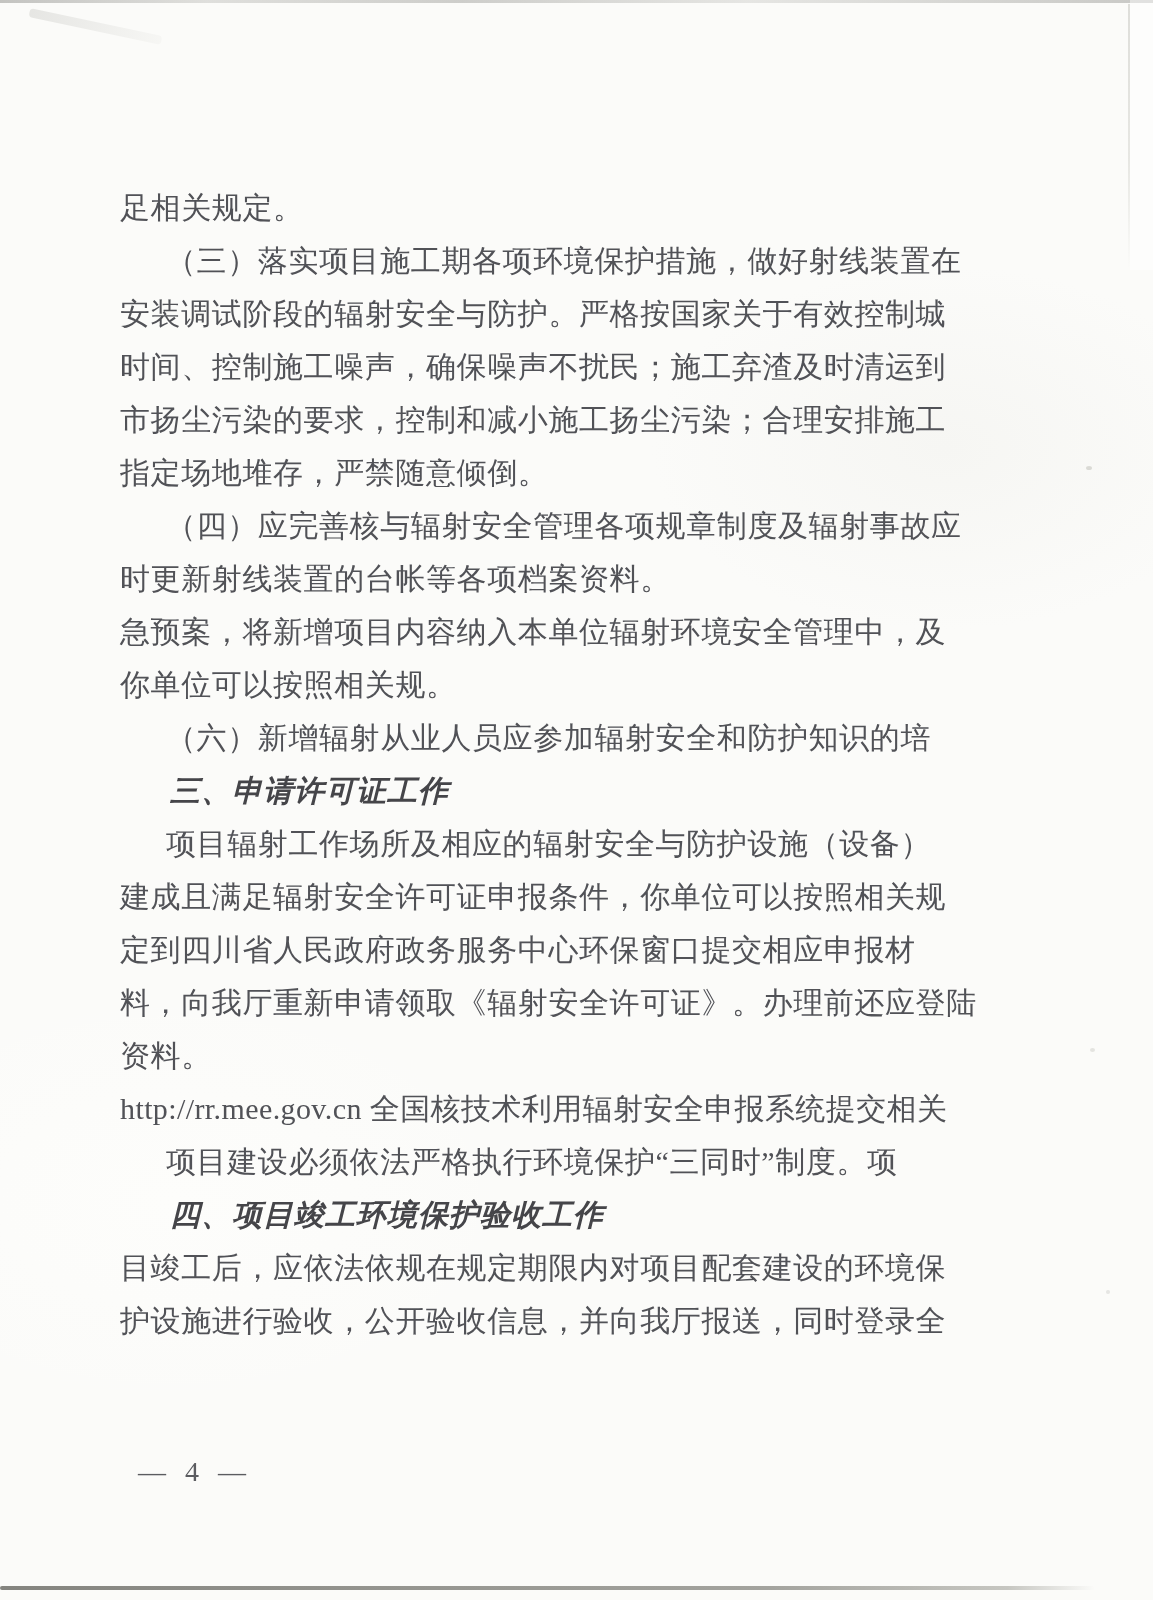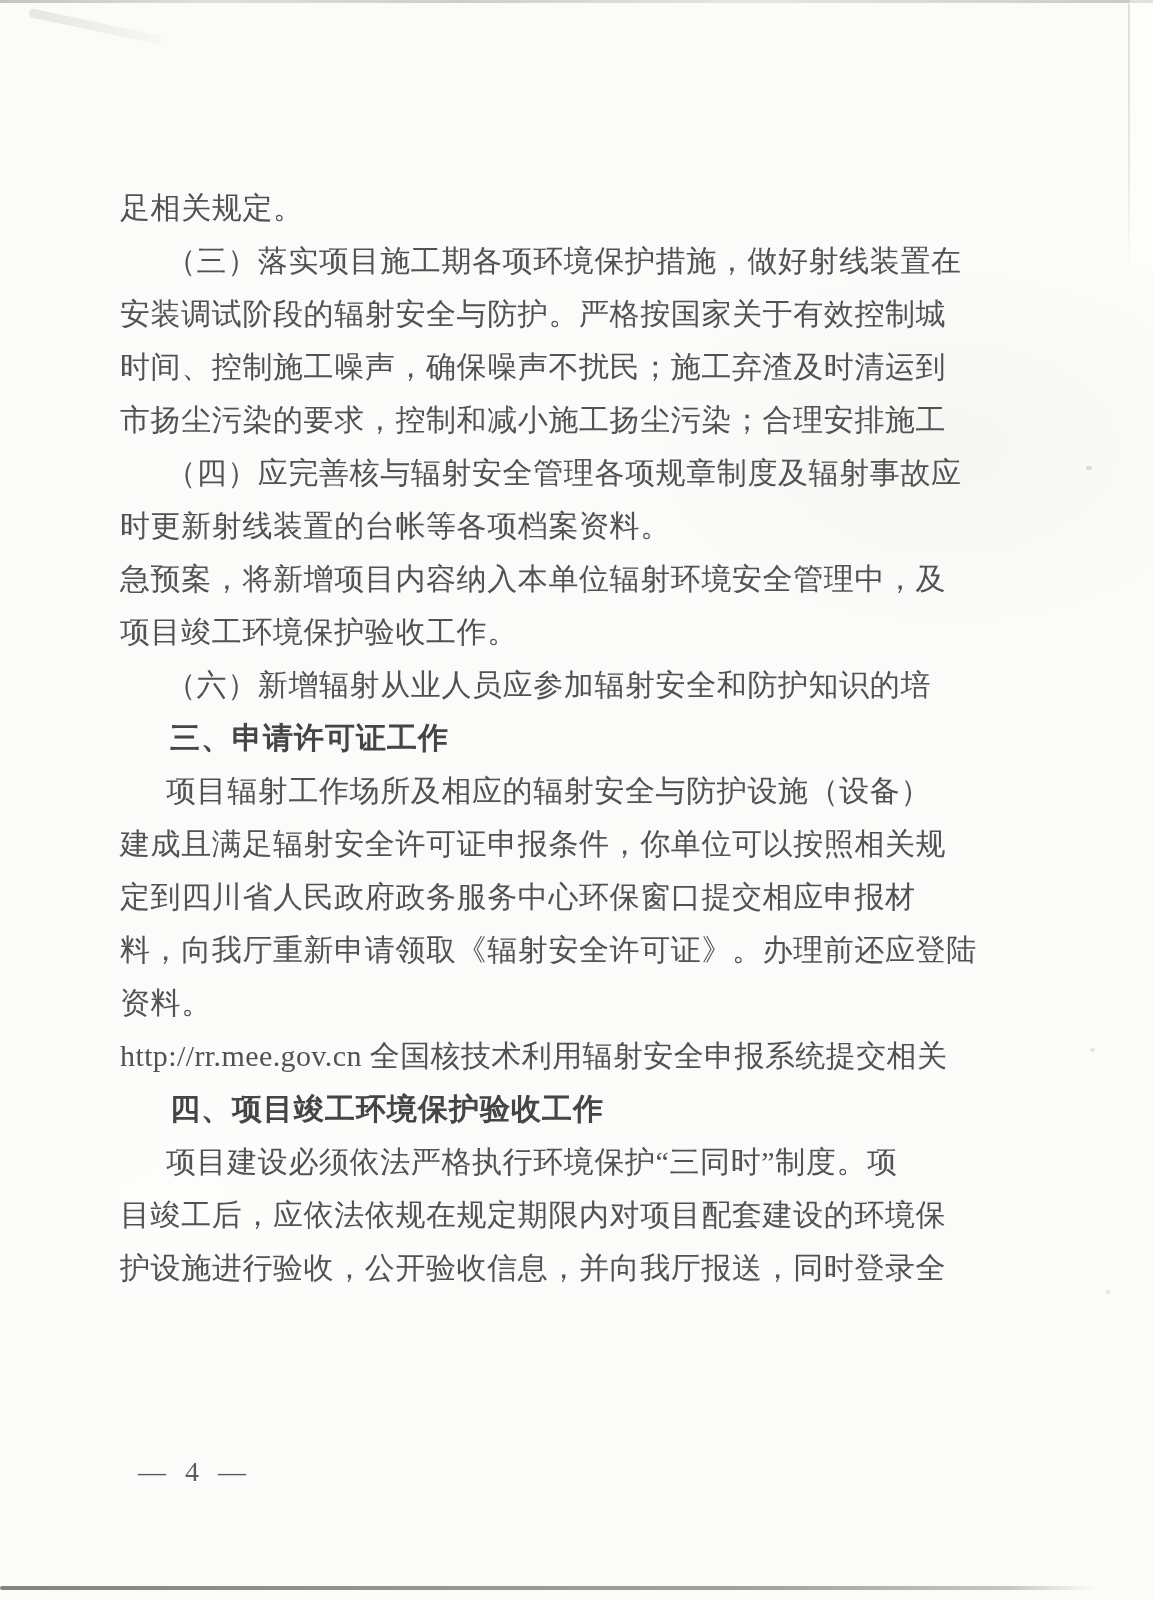--- a/index.html
+++ b/index.html
@@ -31,20 +31,21 @@
     letter-spacing:0.6px;
     white-space:nowrap;
   }
   .indent { text-indent:46px; }
   .heading {
     font-family:"Liberation Sans","DejaVu Sans",sans-serif;
     font-weight:700;
     color:#454549;
     text-indent:50px;
     letter-spacing:1px;
+    font-style:italic;
   }
   .url-line { letter-spacing:0.4px; }
   
   .page-footer {
     position:absolute;
     left:138px; top:1452px;
     font-size:28px;
     letter-spacing:6px;
     color:#5b5c60;
     line-height:40px;
@@ -94,34 +95,35 @@
   <div class="speck speck1"></div>
   <div class="speck speck2"></div>
   <div class="speck speck3"></div>
 
   <div class="doc">
     <div class="ln">足相关规定。</div>
     <div class="ln indent">（三）落实项目施工期各项环境保护措施，做好射线装置在</div>
     <div class="ln">安装调试阶段的辐射安全与防护。严格按国家关于有效控制城</div>
     <div class="ln">时间、控制施工噪声，确保噪声不扰民；施工弃渣及时清运到</div>
     <div class="ln">市扬尘污染的要求，控制和减小施工扬尘污染；合理安排施工</div>
+    <div class="ln">指定场地堆存，严禁随意倾倒。</div>
     <div class="ln indent">（四）应完善核与辐射安全管理各项规章制度及辐射事故应</div>
     <div class="ln">时更新射线装置的台帐等各项档案资料。</div>
     <div class="ln">急预案，将新增项目内容纳入本单位辐射环境安全管理中，及</div>
-    <div class="ln">项目竣工环境保护验收工作。</div>
+    <div class="ln">你单位可以按照相关规。</div>
     <div class="ln indent">（六）新增辐射从业人员应参加辐射安全和防护知识的培</div>
     <div class="ln heading">三、申请许可证工作</div>
     <div class="ln indent">项目辐射工作场所及相应的辐射安全与防护设施（设备）</div>
     <div class="ln">建成且满足辐射安全许可证申报条件，你单位可以按照相关规</div>
     <div class="ln">定到四川省人民政府政务服务中心环保窗口提交相应申报材</div>
     <div class="ln">料，向我厅重新申请领取《辐射安全许可证》。办理前还应登陆</div>
     <div class="ln">资料。</div>
     <div class="ln url-line">http://rr.mee.gov.cn 全国核技术利用辐射安全申报系统提交相关</div>
+    <div class="ln indent">项目建设必须依法严格执行环境保护“三同时”制度。项</div>
     <div class="ln heading">四、项目竣工环境保护验收工作</div>
-    <div class="ln indent">项目建设必须依法严格执行环境保护“三同时”制度。项</div>
     <div class="ln">目竣工后，应依法依规在规定期限内对项目配套建设的环境保</div>
     <div class="ln">护设施进行验收，公开验收信息，并向我厅报送，同时登录全</div>
   </div>
 
   <div class="page-footer">— 4 —</div>
 
   <div class="scan-bottom-line"></div>
 
 </div>
 

